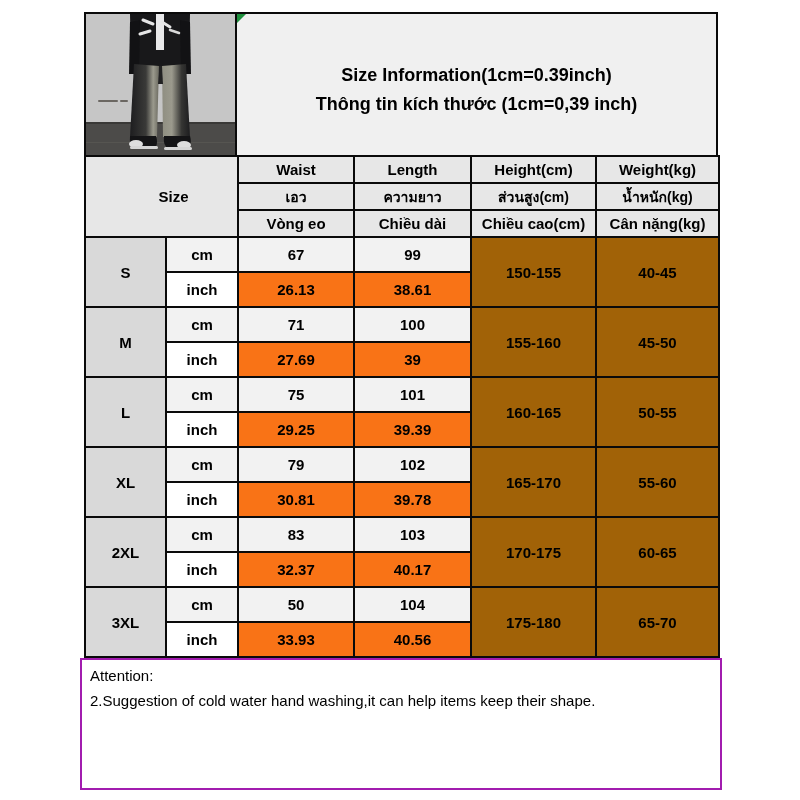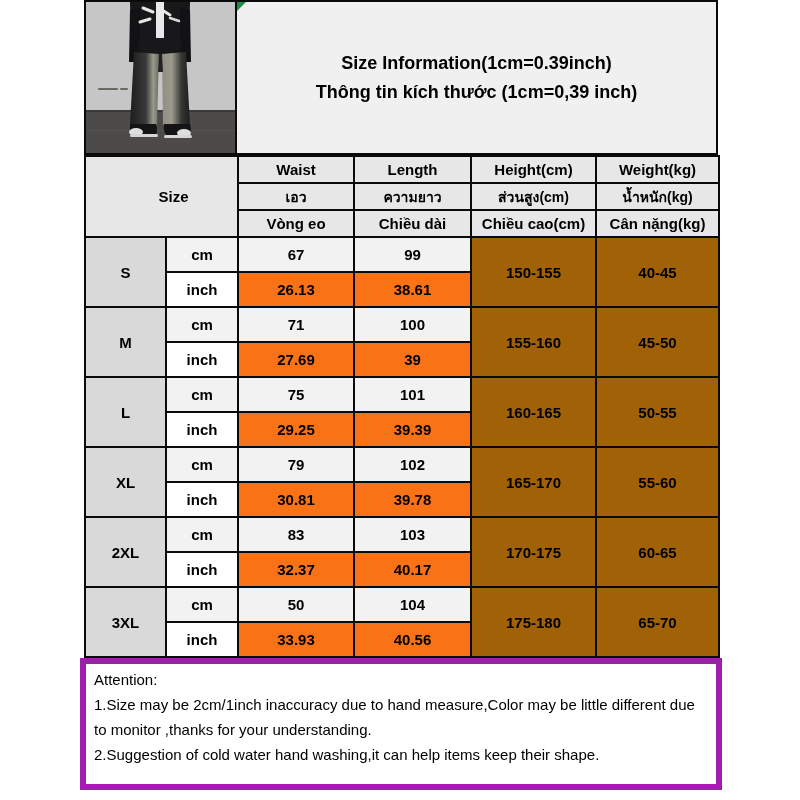--- a/index.html
+++ b/index.html
@@ -4,21 +4,21 @@
 <style>
   * { margin:0; padding:0; box-sizing:border-box; }
   html,body { background:#ffffff; }
   #canvas {
     position:relative; width:800px; height:800px; background:#fff;
     font-family:"Liberation Sans","DejaVu Sans",sans-serif; color:#000;
   }
 
   
   .top-section {
-    position:absolute; left:84px; top:0; width:634px; height:155px;
+    position:absolute; left:84px; top:12px; width:634px; height:155px;
     display:flex;
     justify-content:flex-end;
   }
   .photo-cell {
     width:153px; height:155px; border:2px solid #0a0a0a; background:#c6c6c6;
     flex:0 0 153px; overflow:hidden;
   }
   .photo-cell svg { display:block; width:100%; height:100%; }
   .title-cell {
     flex:1; border:2px solid #0a0a0a; border-left:none; background:#f0f0f0;
@@ -50,21 +50,21 @@
   td.size-letter { background:#d9d9d9; font-size:16px; }
   td.unit-cm   { background:#f2f2f2; }
   td.unit-inch { background:#ffffff; }
   td.val-cm    { background:#f2f2f2; }
   td.val-inch  { background:#f97316; }
   td.merged-range { background:#a16207; font-size:15px; }
 
   
   .attention-box {
     position:absolute; left:80px; top:658px; width:642px; height:132px;
-    border:6px solid #a21caf; background:#fff; padding:3px 8px 0 8px;
+    border:2px solid #a21caf; background:#fff; padding:3px 8px 0 8px;
     font-size:15px; line-height:25px; font-weight:normal;
   }
 </style>
 </head>
 <body>
 
 <div id="canvas">
 
   <div class="top-section">
     <div class="photo-cell">
@@ -231,17 +231,16 @@
             <td class="val-inch">33.93</td>
             <td class="val-inch">40.56</td>
           </tr>
         </tbody>
 
     </table>
   </div>
 
   <div class="attention-box">
     <div>Attention:</div>
-    <div>1.Size may be 2cm/1inch inaccuracy due to hand measure,Color may be little different due to monitor ,thanks for your understanding.</div>
     <div>2.Suggestion of cold water hand washing,it can help items keep their shape.</div>
   </div>
 
 </div>
 
 </body></html>

